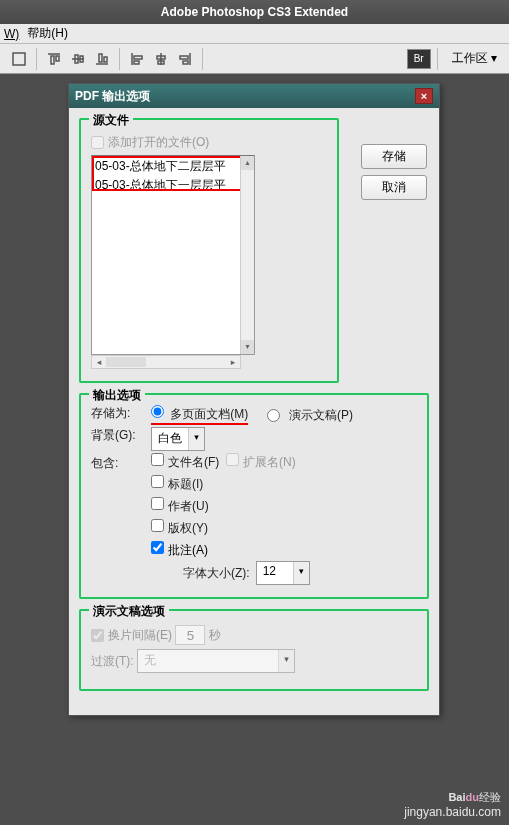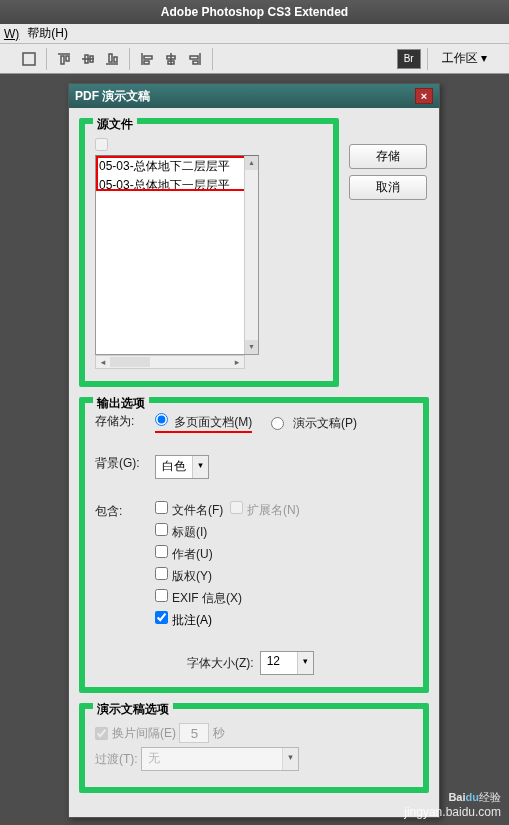--- a/index.html
+++ b/index.html
@@ -1,56 +1,56 @@
 <!DOCTYPE html>
 <html><head>
 <meta charset="utf-8">
 <style>
 * { box-sizing: border-box; margin: 0; padding: 0; }
 body { font-family: "Microsoft YaHei", SimSun, Arial, sans-serif; font-size: 12px; background: #4d4d4d; width: 509px; height: 825px; overflow: hidden; position: relative; }
 .titlebar { background: linear-gradient(#5a5a5a, #484848); height: 24px; color: #fff; text-align: center; line-height: 24px; font-weight: bold; font-size: 12px; }
 .menubar { background: #eaeaea; height: 20px; padding: 0 4px; display: flex; align-items: center; gap: 8px; border-bottom: 1px solid #bbb; }
 .menubar span { cursor: default; }
 .mnemonic { text-decoration: underline; }
-.toolbar { background: #eaeaea; height: 30px; border-bottom: 1px solid #999; display: flex; align-items: center; padding: 0 18px; gap: 2px; }
+.toolbar { background: #eaeaea; height: 30px; border-bottom: 1px solid #999; display: flex; align-items: center; padding: 0 8px; gap: 2px; }
 .tool-sep { width: 1px; height: 22px; background: #bbb; margin: 0 4px; }
 .tool-btn { width: 22px; height: 22px; border: 1px solid transparent; display: flex; align-items: center; justify-content: center; }
 .tool-btn svg { stroke: #555; fill: none; stroke-width: 1.5; }
 .br-box { margin-left: auto; background: #333; color: #fff; width: 24px; height: 20px; font-size: 10px; display: flex; align-items: center; justify-content: center; border: 1px solid #888; }
 .work-area { margin-left: 8px; margin-right: 4px; }
 .dlg { position: absolute; left: 68px; top: 83px; width: 372px; background: #e8e8e8; border: 1px solid #555; box-shadow: 2px 2px 6px rgba(0,0,0,.4); }
 .dlg-hdr { background: linear-gradient(#3d7a7a, #2d5a5a); height: 24px; display: flex; align-items: center; padding: 0 6px; color: #fff; font-weight: bold; }
 .dlg-close { margin-left: auto; width: 18px; height: 16px; background: #b03030; color: #fff; text-align: center; line-height: 14px; border: 1px solid #802020; font-size: 11px; cursor: pointer; }
 .dlg-body { padding: 10px 10px 14px 10px; }
-.fieldset { border: 6px solid #22c55e; border-radius: 2px; padding: 10px 10px 12px 10px; position: relative; margin-bottom: 10px; }
+.fieldset { border: 2px solid #22c55e; border-radius: 2px; padding: 10px 10px 12px 10px; position: relative; margin-bottom: 10px; }
 .fieldset > .legend { position: absolute; top: -8px; left: 8px; background: #e8e8e8; padding: 0 4px; font-weight: bold; color: #000; }
 .row { display: flex; align-items: center; margin: 4px 0; }
 .chk { margin-right: 4px; }
 .lbl { color: #222; }
 .lbl.disabled { color: #999; }
 .listbox { width: 164px; height: 200px; background: #fff; border: 1px solid #999; border-top: 1px solid #777; overflow: hidden; font-size: 12px; padding: 1px; position: relative; }
 .listbox .redframe { position: absolute; left: 0; top: 0; right: 9px; height: 35px; border: 2px solid #e00; pointer-events: none; }
 .list-item { padding: 1px 2px; white-space: nowrap; }
 .scrollbar-v { position: absolute; right: 0; top: 0; bottom: 0; width: 14px; background: #eee; border-left: 1px solid #ccc; }
 .scroll-up, .scroll-down { position: absolute; left: 0; right: 0; height: 14px; background: #ddd; text-align: center; font-size: 8px; line-height: 14px; color: #666; }
 .scroll-up { top: 0; } .scroll-down { bottom: 0; }
 .scrollbar-h { height: 14px; width: 150px; background: #eee; border: 1px solid #ccc; display: flex; align-items: center; justify-content: space-between; margin-top: 0; }
 .scrollbar-h .arrow { width: 14px; text-align: center; font-size: 9px; color: #666; }
 .scrollbar-h .track { flex: 1; position: relative; height: 100%; }
 .scrollbar-h .thumb { position: absolute; left: 0; top: 1px; bottom: 1px; width: 40px; background: #ddd; }
-.btn { background: linear-gradient(#fefefe,#e8e8e8); border: 1px solid #999; border-radius: 3px; padding: 3px 0; width: 78px; text-align: center; cursor: pointer; margin-bottom: 6px; font-size: 12px; }
+.btn { background: linear-gradient(#fefefe,#e8e8e8); border: 1px solid #999; border-radius: 3px; padding: 3px 0; width: 66px; text-align: center; cursor: pointer; margin-bottom: 6px; font-size: 12px; }
 .side-btns { position: absolute; right: 12px; top: 36px; }
 .src-wrap { display: flex; gap: 16px; }
 .mid-btns { display: flex; flex-direction: column; margin-top: 60px; }
 .red-underline { border-bottom: 2px solid #e00; display: inline-block; }
 .radio { margin-right: 3px; }
 .select-wrap { display: inline-flex; border: 1px solid #999; background: #fff; height: 24px; }
 .select-wrap .val { padding: 2px 6px; min-width: 36px; }
 .select-wrap .dd { width: 16px; border-left: 1px solid #ccc; text-align: center; line-height: 18px; font-size: 9px; background: #eee; }
-.output-grid { display: grid; grid-template-columns: 60px auto; row-gap: 22px; align-items: start; }
+.output-grid { display: grid; grid-template-columns: 60px auto; row-gap: 2px; align-items: start; }
 .output-grid .r { display: flex; align-items: center; gap: 6px; }
 .chk-col { display: flex; flex-direction: column; gap: 4px; margin-left: 0; }
 .num-input { width: 30px; height: 20px; border: 1px solid #ccc; background: #f4f4f4; text-align: center; color: #999; }
 .watermark { position: absolute; right: 8px; bottom: 6px; color: #fff; text-align: right; font-size: 11px; opacity: .85; }
 .watermark .b { font-size: 11px; font-weight: bold; }
 .lbl.checked { color: #000; }
 </style>
 </head>
 <body>
 
@@ -112,34 +112,35 @@
       </svg>
     </div>
   <div class="tool-sep"></div>
   <div class="br-box">Br</div>
   <div class="tool-sep"></div>
   <span class="work-area">工作区 ▾</span>
 </div>
 
 <div class="dlg">
   <div class="dlg-hdr">
-    <span>PDF 演示文稿</span>
+    <span>PDF 输出选项</span>
     <div class="dlg-close">×</div>
   </div>
   <div class="dlg-body" style="position:relative;">
 
     <div class="side-btns">
       <div class="btn">存储</div>
       <div class="btn">取消</div>
     </div>
 
     <div class="fieldset" style="width:260px;">
       <div class="legend">源文件</div>
       <div class="row">
         <input type="checkbox" class="chk" disabled="" style="">
+        <span class="lbl disabled">添加打开的文件(O)</span>
       </div>
       <div class="src-wrap">
         <div>
           <div class="listbox">
             <div class="redframe"></div>
             <div class="list-item">05-03-总体地下二层层平</div>
             <div class="list-item">05-03-总体地下一层层平</div>
             <div class="scrollbar-v">
               <div class="scroll-up">▴</div>
               <div class="scroll-down">▾</div>
@@ -177,21 +178,20 @@
             <div class="dd">▾</div>
           </div>
         </div>
 
         <div class="lbl" style="align-self:start; padding-top:2px;">包含:</div>
         <div class="chk-col">
           <div><input type="checkbox" class="chk" style=""><span class="lbl">文件名(F)</span>&nbsp;&nbsp;<input type="checkbox" class="chk" disabled="" style=""><span class="lbl disabled">扩展名(N)</span></div>
           <div><input type="checkbox" class="chk" style=""><span class="lbl">标题(I)</span></div>
           <div><input type="checkbox" class="chk" style=""><span class="lbl">作者(U)</span></div>
           <div><input type="checkbox" class="chk" style=""><span class="lbl">版权(Y)</span></div>
-          <div><input type="checkbox" class="chk" style=""><span class="lbl">EXIF 信息(X)</span></div>
           <div><input type="checkbox" class="chk" checked="" style=""><span class="lbl checked">批注(A)</span></div>
         </div>
 
         <div></div>
         <div class="r" style="margin-left:32px;">
           <span class="lbl">字体大小(Z):</span>
           <div class="select-wrap">
             <div class="val">12</div>
             <div class="dd">▾</div>
           </div>
@@ -214,15 +214,15 @@
           <div class="val" style="min-width:140px;color:#999;">无</div>
           <div class="dd">▾</div>
         </div>
       </div>
     </div>
 
   </div>
 </div>
 
 <div class="watermark">
-  <div><span class="b">Bai</span><span style="color:#7dd3fc;" class="b">du</span><span>经验</span></div>
+  <div><span class="b">Bai</span><span style="color:#f9a8d4;" class="b">du</span><span>经验</span></div>
   <div style="font-size:12px;">jingyan.baidu.com</div>
 </div>
 
 </body></html>

